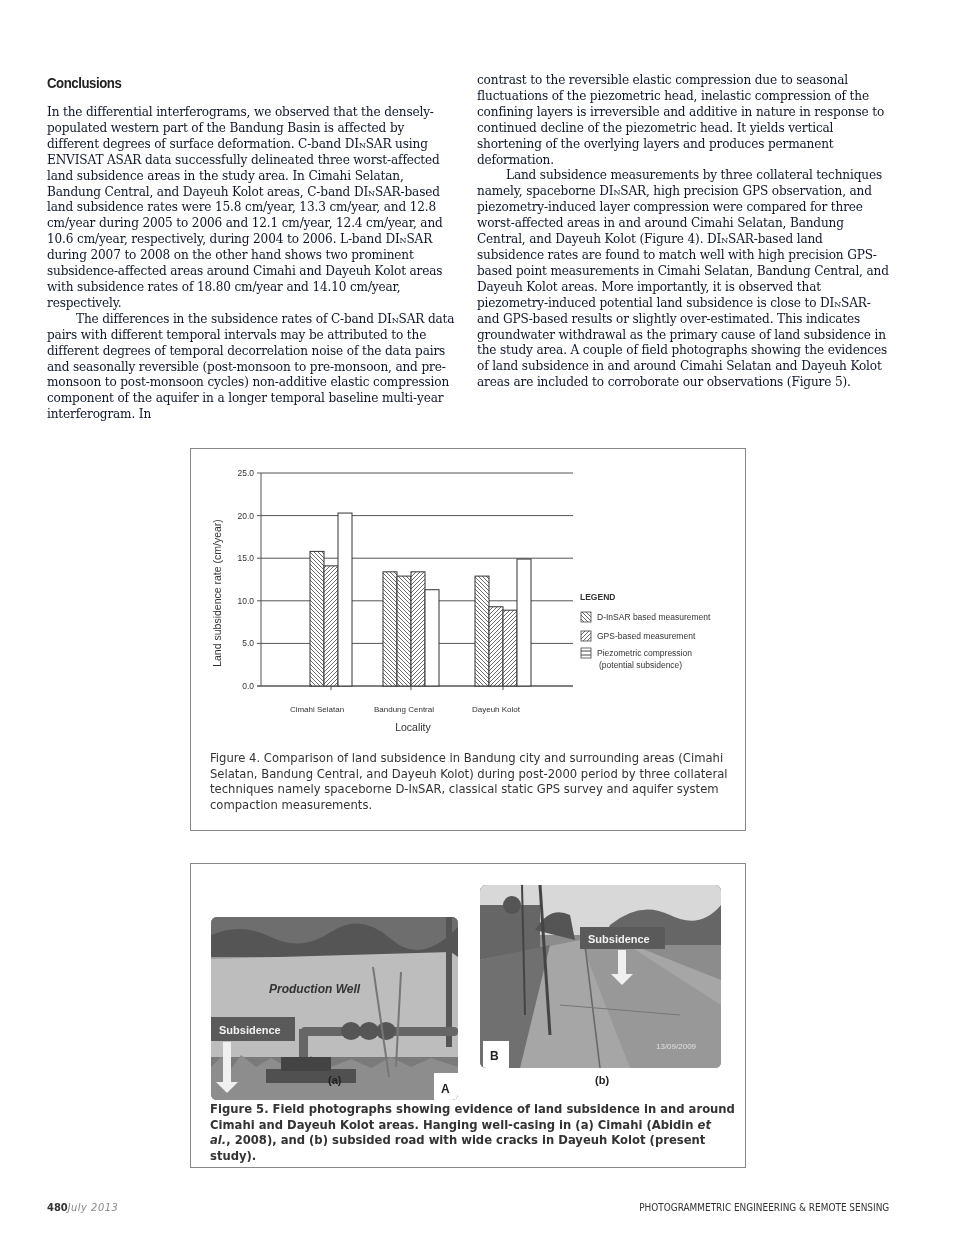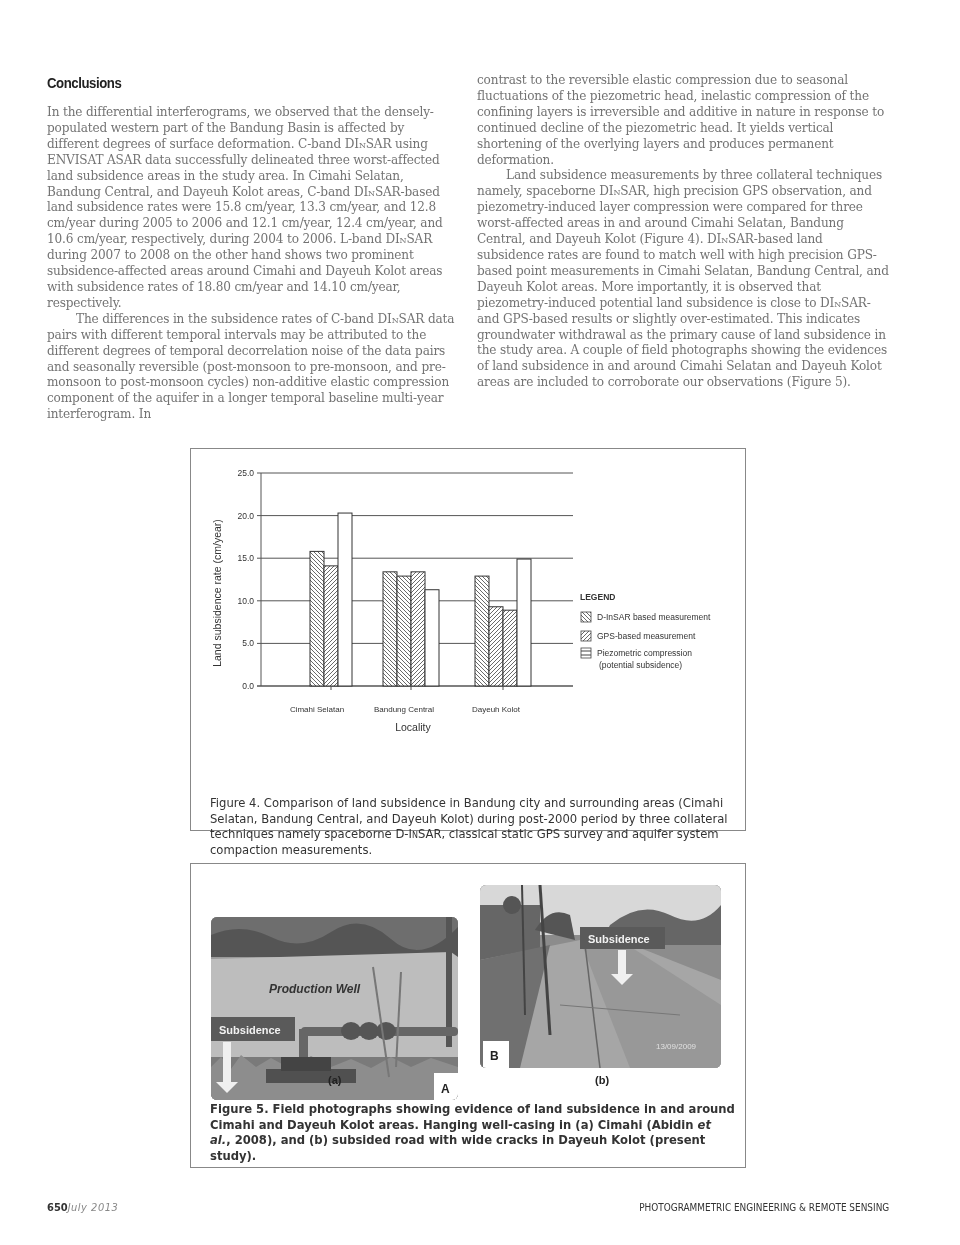--- a/index.html
+++ b/index.html
@@ -1,28 +1,28 @@
 <!DOCTYPE html>
 <html><head>
 <meta charset="utf-8">
 <style>
   html, body { margin: 0; padding: 0; background: #ffffff; }
   body { width: 960px; height: 1245px; position: relative; overflow: hidden; color: #2a2a2a; }
   .sc { font-variant: small-caps; }
   #heading { position: absolute; left: 47px; top: 74px; font-family: "Liberation Sans", sans-serif; font-weight: bold; font-size: 15px; letter-spacing: -0.5px; color: #222; transform: scaleX(0.88); transform-origin: left; }
-  .col { position: absolute; font-family: "DejaVu Serif", serif; font-size: 12.1px; line-height: 15.9px; color: #737373; letter-spacing: -0.15px; }
+  .col { position: absolute; font-family: "DejaVu Serif", serif; font-size: 12.1px; line-height: 15.9px; color: #0f172a; letter-spacing: -0.15px; }
   #col-left { left: 47px; top: 105px; width: 410px; }
   #col-right { left: 477px; top: 73px; width: 416px; }
   .col p { margin: 0; text-align: left; }
   .col p.indent { text-indent: 29px; }
   .fig { position: absolute; border: 1.5px solid #888; background: #fff; box-sizing: border-box; }
   #fig4 { left: 190px; top: 448px; width: 556px; height: 383px; }
   #fig5 { left: 190px; top: 863px; width: 556px; height: 305px; }
   .caption { position: absolute; font-family: "DejaVu Sans", sans-serif; font-size: 11.6px; line-height: 15.5px; color: #333; }
-  #fig4-caption { left: 19px; top: 302px; width: 525px; margin-top: 45px; }
+  #fig4-caption { left: 19px; top: 302px; width: 525px; }
   #fig5-caption { left: 19px; top: 238px; width: 525px; font-weight: bold; }
   #chart-svg { position: absolute; left: 0; top: 0; }
   .photo { position: absolute; overflow: hidden; background: #8a8a8a; border-radius: 6px; }
   #photo-a { left: 20px; top: 21px; width: 247px; height: 183px; margin-top: 32px; }
   #photo-b { left: 289px; top: 21px; width: 241px; height: 183px; }
   .sublabel { position: absolute; font-family: "Liberation Sans", sans-serif; font-weight: bold; font-size: 11px; color: #222; }
   #footer-left { position: absolute; left: 47px; top: 1201px; font-family: "DejaVu Sans Condensed", "DejaVu Sans", sans-serif; font-size: 11px; color: #333; }
   #footer-left .pg { font-weight: bold; }
   #footer-left .date { font-style: italic; color: #888; margin-left: 0; letter-spacing: 0.5px; }
   #footer-right { position: absolute; right: 71px; top: 1201px; font-family: "DejaVu Sans", sans-serif; font-size: 10.5px; color: #333; transform: scaleX(0.85); transform-origin: right; }
@@ -169,15 +169,15 @@
       <text x="10" y="175" font-family="Liberation Sans, sans-serif" font-size="12" font-weight="bold" fill="#222">B</text>
       <text x="176" y="164" font-family="Liberation Sans, sans-serif" font-size="8" fill="#e0e0e0">13/09/2009</text>
     </svg>
   </div>
   <div class="sublabel" style="left:137px; top:210px;">(a)</div>
   <div class="sublabel" style="left:404px; top:210px;">(b)</div>
   <div id="fig5-caption" class="caption"><span>Figure 5.  Field photographs showing evidence of land subsidence in and around Cimahi and Dayeuh Kolot areas. Hanging well-casing in (a) Cimahi (Abidin </span><span style="font-style: italic;">et al.</span><span>, 2008), and (b) subsided road with wide cracks in Dayeuh Kolot (present study).</span></div>
 </div>
 
 <div id="footer-left">
-  <span class="pg">650</span><span class="date">July 2013</span>
+  <span class="pg">480</span><span class="date">July 2013</span>
 </div>
 <div id="footer-right">PHOTOGRAMMETRIC ENGINEERING &amp; REMOTE SENSING</div>
 
 </body></html>

